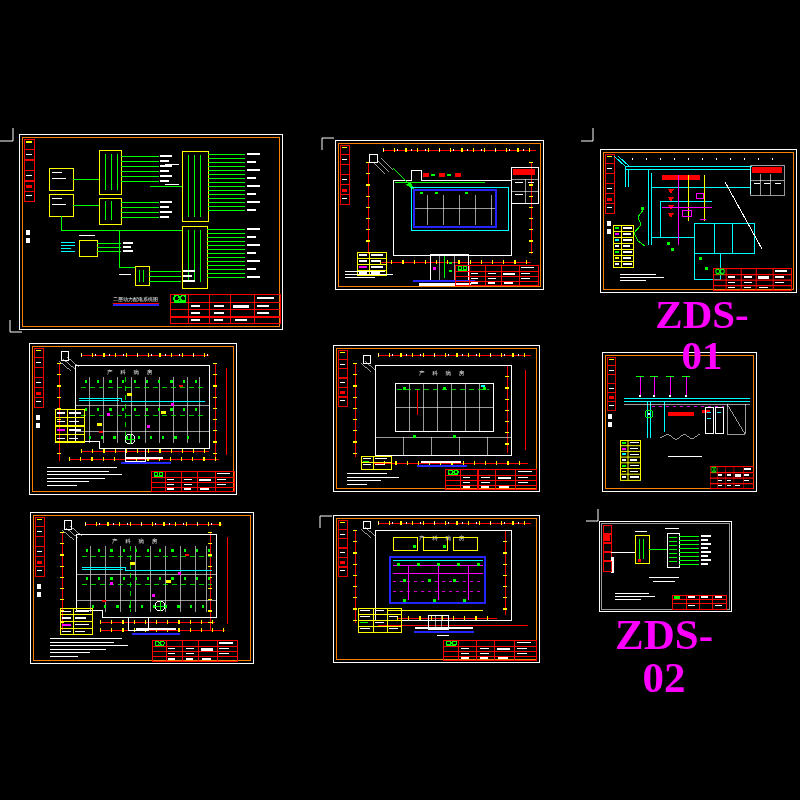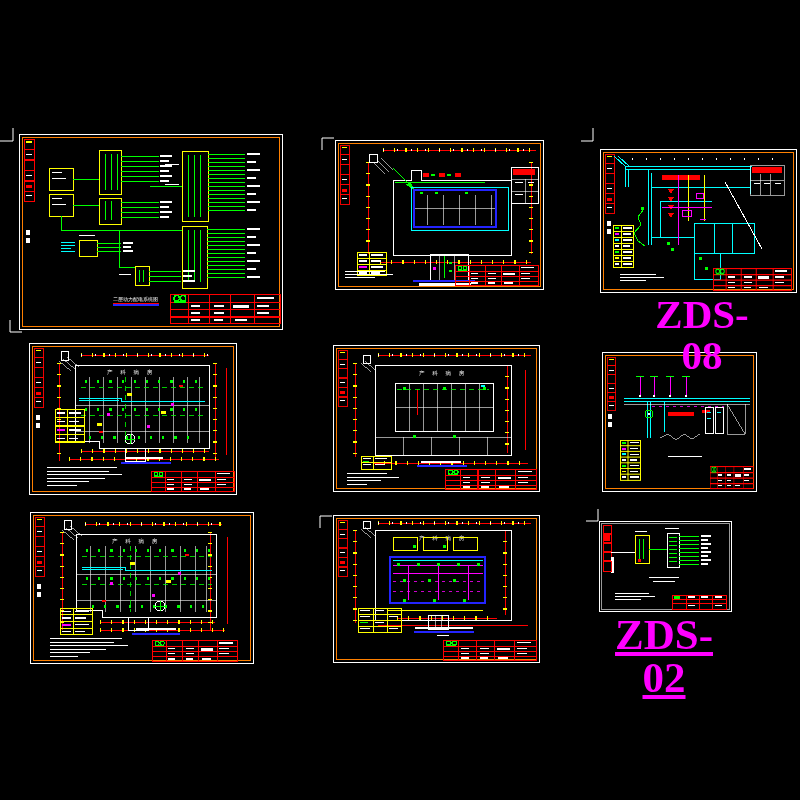--- a/index.html
+++ b/index.html
@@ -625,16 +625,16 @@
     <rect class="fg" x="75" y="75" width="6" height="2.5"></rect>
     <rect class="fw" x="89" y="75.4" width="7" height="1.1"></rect>
           <rect class="fw" x="102" y="75.4" width="7" height="1.1"></rect>
     <rect class="fw" x="116" y="75.4" width="7" height="1.1"></rect>
           <rect class="fw" x="89" y="84" width="7" height="1.1"></rect>
     <rect class="fw" x="116" y="84" width="7" height="1.1"></rect>
   </g>
 </svg>
 </div>
 
-<div class="zds" style="left:636px;top:294px;width:132px;">ZDS-08</div>
-<div class="zds" style="left:597px;top:613px;width:134px;font-size:43px;text-decoration:underline;">ZDS-02</div>
+<div class="zds" style="left:636px;top:294px;width:132px;">ZDS-01</div>
+<div class="zds" style="left:597px;top:613px;width:134px;font-size:43px;">ZDS-02</div>
 
 </div>
 
 </body></html>

